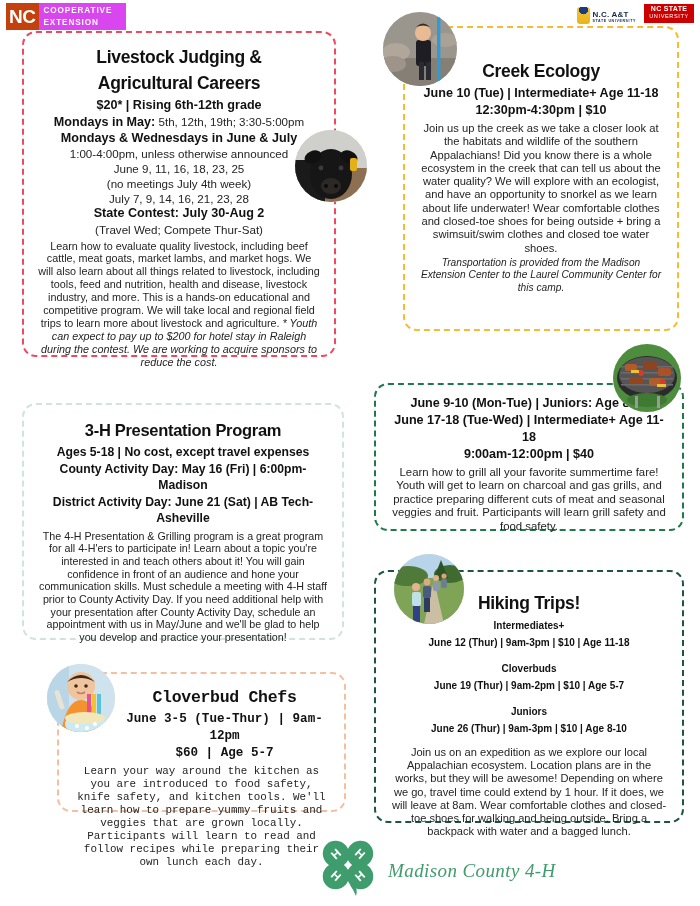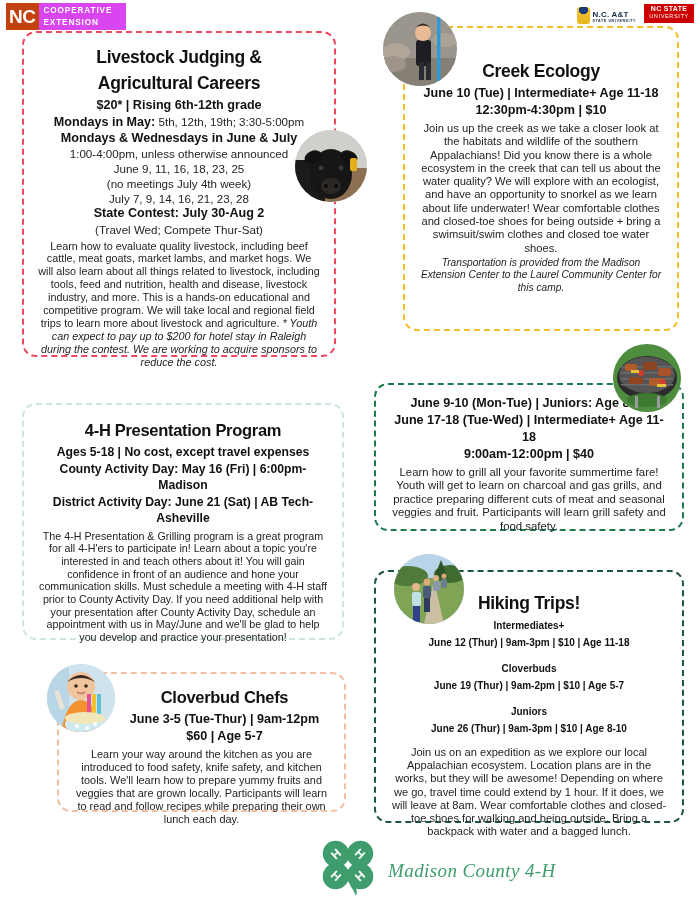--- a/index.html
+++ b/index.html
@@ -154,21 +154,21 @@
 
   #card-livestock h2 { line-height: 24px; }
   #card-livestock .body { font-size: 10.8px; line-height: 12.9px; }
 
   #card-creek .body { font-size: 11.2px; line-height: 13.3px; }
   #card-creek .ital { font-size: 10.2px; line-height: 12.3px; }
 
   #card-hiking .sub { font-size: 10px; line-height: 17px; }
   #card-hiking .body { font-size: 11.1px; line-height: 13.2px; }
 
-  #card-chefs { text-align: center; }
+  #card-chefs { text-align: center; font-family: Liberation Mono, monospace; }
   #card-chefs .body { font-size: 10.9px; line-height: 13px; }
   #card-chefs h2 { font-size: 16.5px; }
   #card-chefs .inner { padding-left: 46px; }
   #card-chefs .wide { padding-left: 0; }
 
   
   .photo {
     position: absolute;
     border-radius: 50%;
     overflow: hidden;
@@ -272,21 +272,21 @@
     <rect x="33" y="28" width="15" height="26" rx="3" fill="#1d1d23"></rect>
     <circle cx="40" cy="21" r="8" fill="#e8bb94"></circle>
     <path d="M33 15 q7 -7 14 0 q-7 -3 -14 0z" fill="#3a2a1d"></path>
     <rect x="36" y="50" width="5" height="18" fill="#2a2a33"></rect>
     <rect x="43" y="50" width="5" height="18" fill="#2a2a33"></rect>
     <rect x="54" y="5" width="3.4" height="64" fill="#2f9ad6"></rect>
   </svg>
 </div>
 
 <section class="card mint" id="card-present">
-  <h2>4-H Presentation Program</h2>
+  <h2>3-H Presentation Program</h2>
   <p class="sub">Ages 5-18 | No cost, except travel expenses</p>
   <p class="sub">County Activity Day: May 16 (Fri) | 6:00pm-Madison</p>
   <p class="sub">District Activity Day: June 21 (Sat) | AB Tech-Asheville</p>
   <p class="body">The 4-H Presentation &amp; Grilling program is a great program for all 4-H'ers to participate in! Learn about a topic you're interested in and teach others about it! You will gain confidence in front of an audience and hone your communication skills. Must schedule a meeting with 4-H staff prior to County Activity Day. If you need additional help with your presentation after County Activity Day, schedule an appointment with us in May/June and we'll be glad to help you develop and practice your presentation!</p>
 </section>
 
 <section class="card green" id="card-grill">
   <p class="sub">June 9-10 (Mon-Tue) | Juniors: Age 8-10</p>
   <p class="sub">June 17-18 (Tue-Wed) | Intermediate+ Age 11-18</p>
   <p class="sub">9:00am-12:00pm | $40</p>

